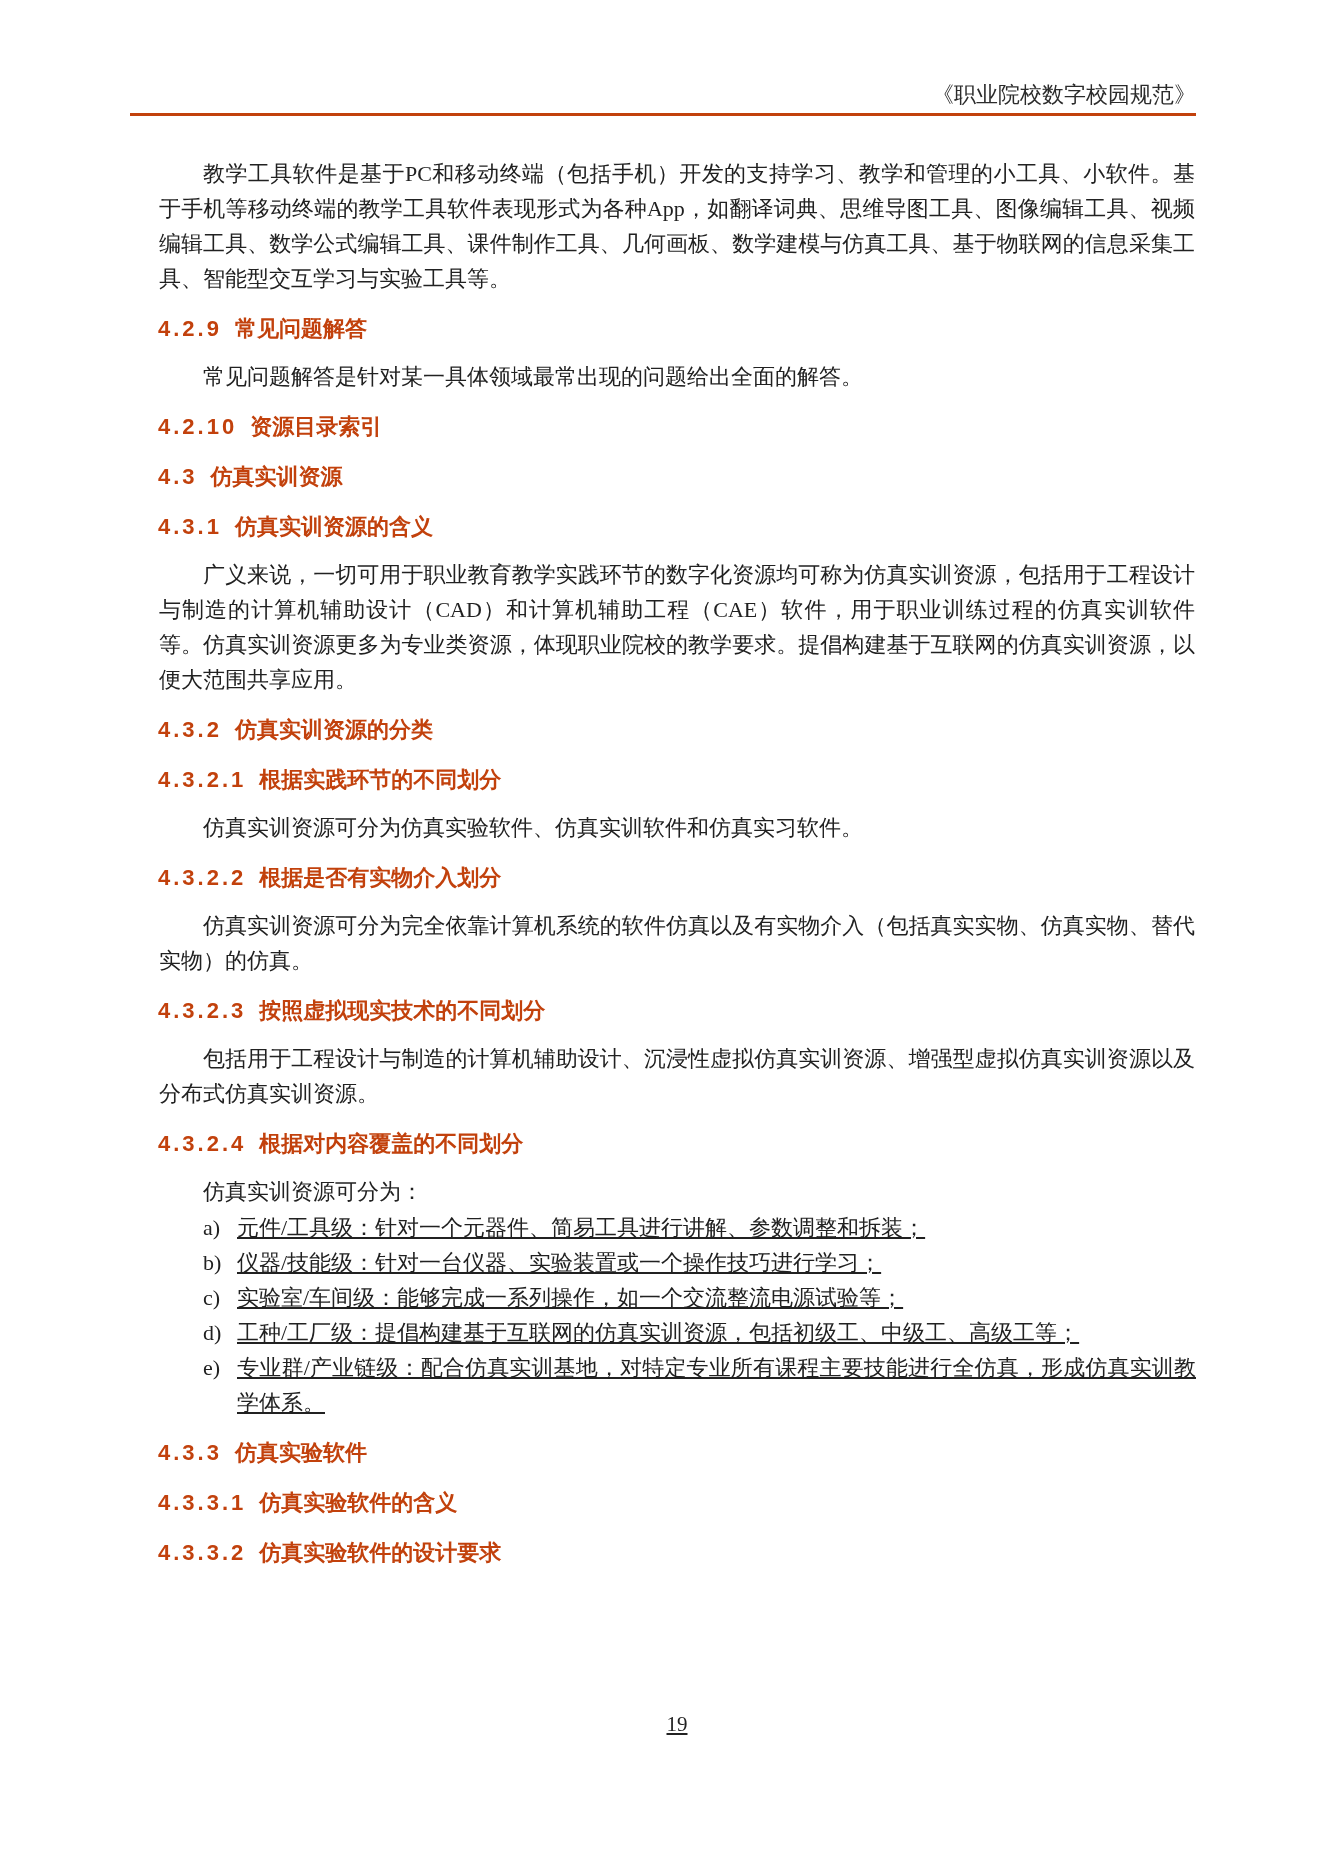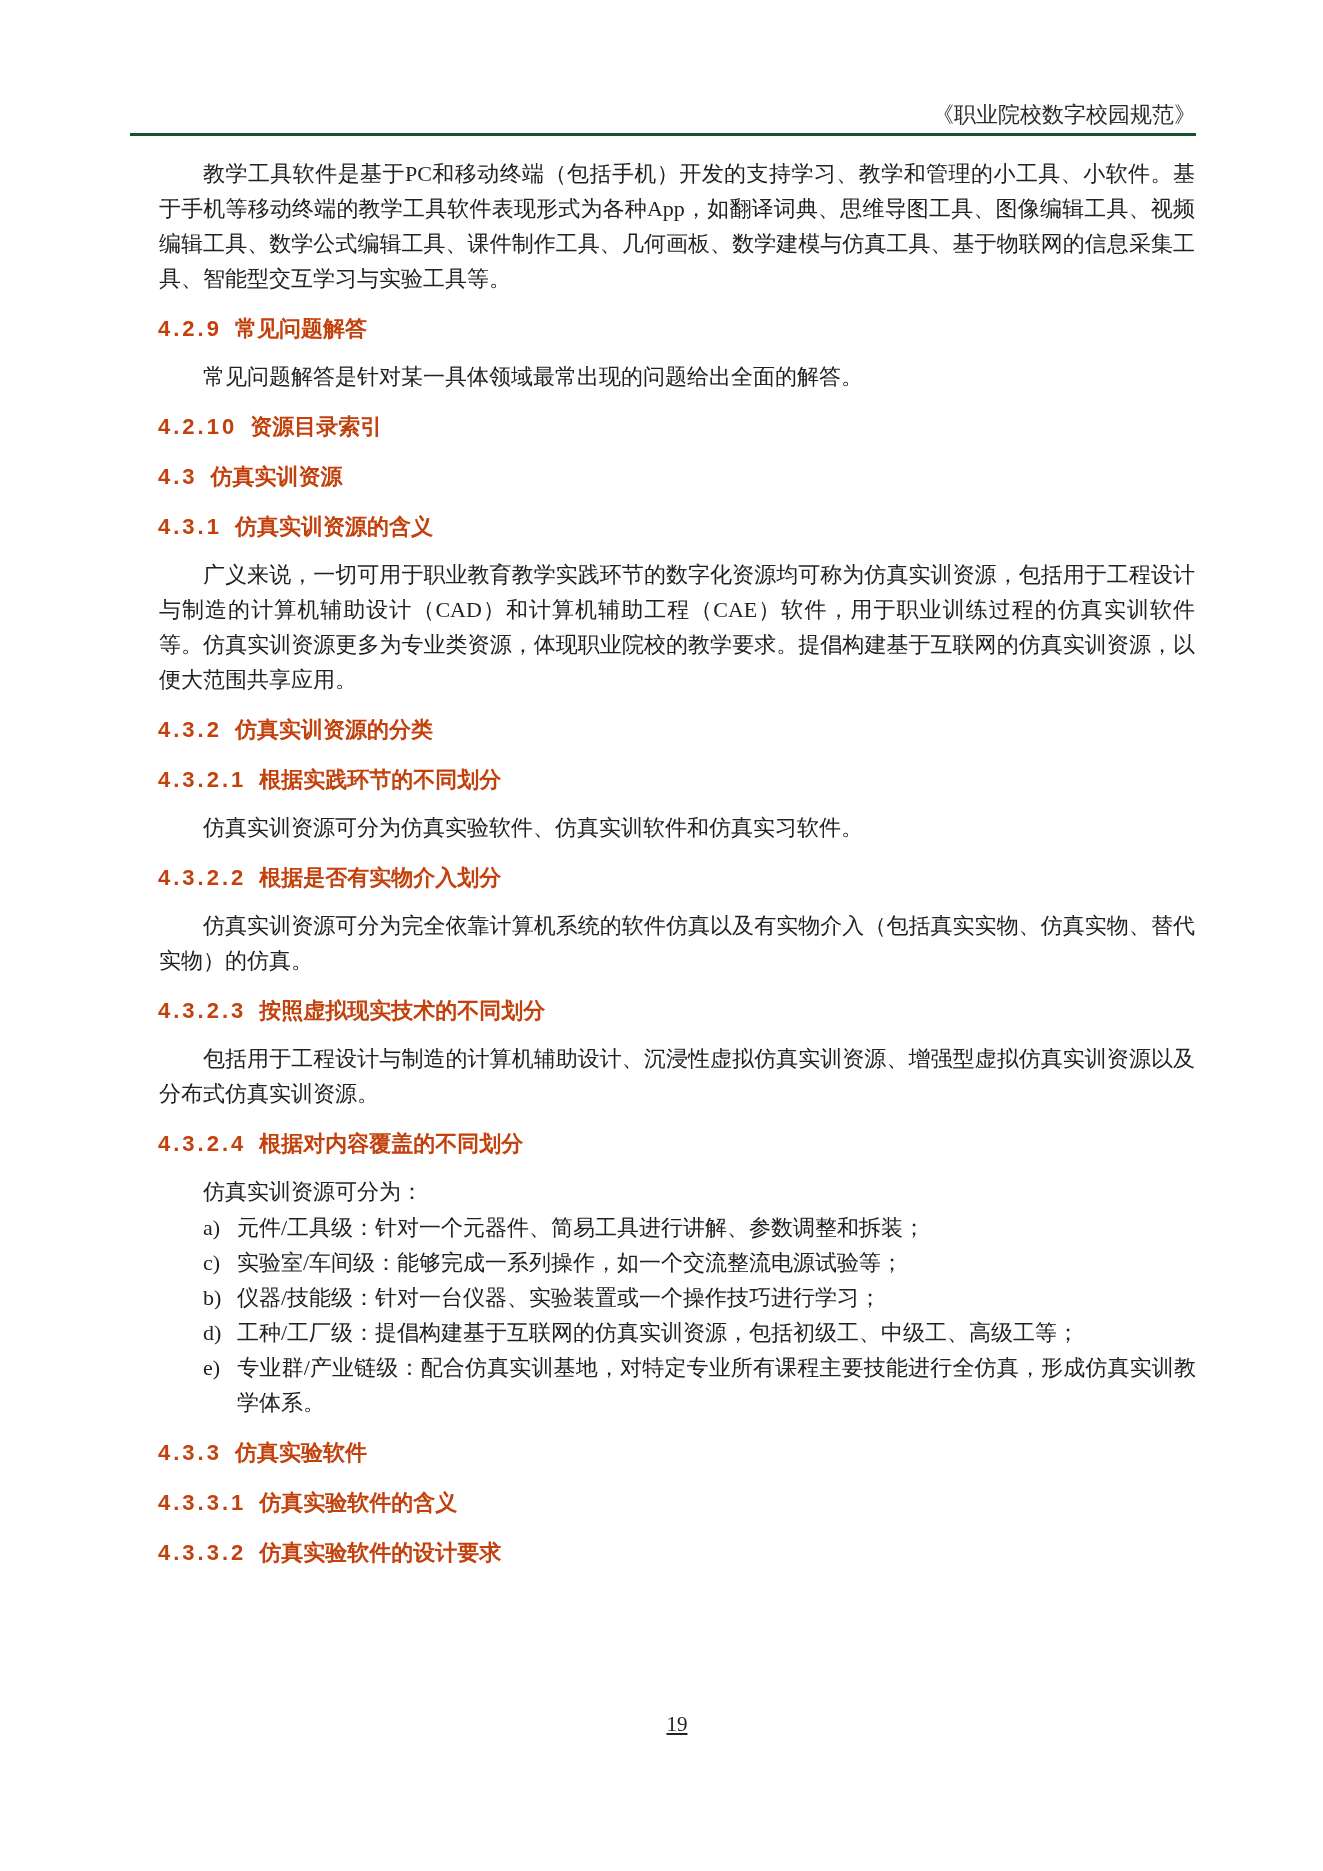--- a/index.html
+++ b/index.html
@@ -13,27 +13,27 @@
     height: 1871px;
     background: #ffffff;
     color: #1f1f1f;
     font-family: "Liberation Serif", "DejaVu Serif", serif;
     overflow: hidden;
   }
   .header {
     position: absolute;
     left: 130px;
     right: 127px;
-    top: 102px;
+    top: 82px;
     text-align: right;
     font-size: 22px;
     line-height: 26px;
     color: #2b2b2b;
     padding-bottom: 5px;
-    border-bottom: 3px solid #14532d;
+    border-bottom: 3px solid #c2410c;
   }
   .content {
     position: absolute;
     left: 158px;
     width: 1038px;
     top: 155px;
   }
   .para {
     margin: 1px;
     font-size: 22px;
@@ -58,20 +58,21 @@
     margin: 0;
   }
   .li {
     font-size: 22px;
     line-height: 35px;
     text-align: justify;
     margin-left: 45px;
     padding-left: 34px;
     text-indent: -34px;
     color: #212121;
+    text-decoration: underline;
   }
   .li-marker {
     display: inline-block;
     width: 34px;
     text-indent: 0;
   }
   .footer {
     position: absolute;
     left: 158px;
     width: 1038px;
@@ -114,22 +115,22 @@
     <p class="para">仿真实训资源可分为完全依靠计算机系统的软件仿真以及有实物介入（包括真实实物、仿真实物、替代实物）的仿真。</p>
 
     <h2 class="heading"><span class="hnum">4.3.2.3</span><span>按照虚拟现实技术的不同划分</span></h2>
     <p class="para">包括用于工程设计与制造的计算机辅助设计、沉浸性虚拟仿真实训资源、增强型虚拟仿真实训资源以及分布式仿真实训资源。</p>
 
     <h2 class="heading"><span class="hnum">4.3.2.4</span><span>根据对内容覆盖的不同划分</span></h2>
     <p class="para">仿真实训资源可分为：</p>
 
     <div class="list">
       <div class="li"><span class="li-marker">a)</span><span>元件/工具级：针对一个元器件、简易工具进行讲解、参数调整和拆装；</span></div>
+      <div class="li"><span class="li-marker">b)</span><span>仪器/技能级：针对一台仪器、实验装置或一个操作技巧进行学习；</span></div>
       <div class="li"><span class="li-marker">c)</span><span>实验室/车间级：能够完成一系列操作，如一个交流整流电源试验等；</span></div>
-      <div class="li"><span class="li-marker">b)</span><span>仪器/技能级：针对一台仪器、实验装置或一个操作技巧进行学习；</span></div>
       <div class="li"><span class="li-marker">d)</span><span>工种/工厂级：提倡构建基于互联网的仿真实训资源，包括初级工、中级工、高级工等；</span></div>
       <div class="li"><span class="li-marker">e)</span><span>专业群/产业链级：配合仿真实训基地，对特定专业所有课程主要技能进行全仿真，形成仿真实训教学体系。</span></div>
     </div>
 
     <h2 class="heading"><span class="hnum">4.3.3</span><span>仿真实验软件</span></h2>
 
     <h2 class="heading"><span class="hnum">4.3.3.1</span><span>仿真实验软件的含义</span></h2>
 
     <h2 class="heading"><span class="hnum">4.3.3.2</span><span>仿真实验软件的设计要求</span></h2>
 

